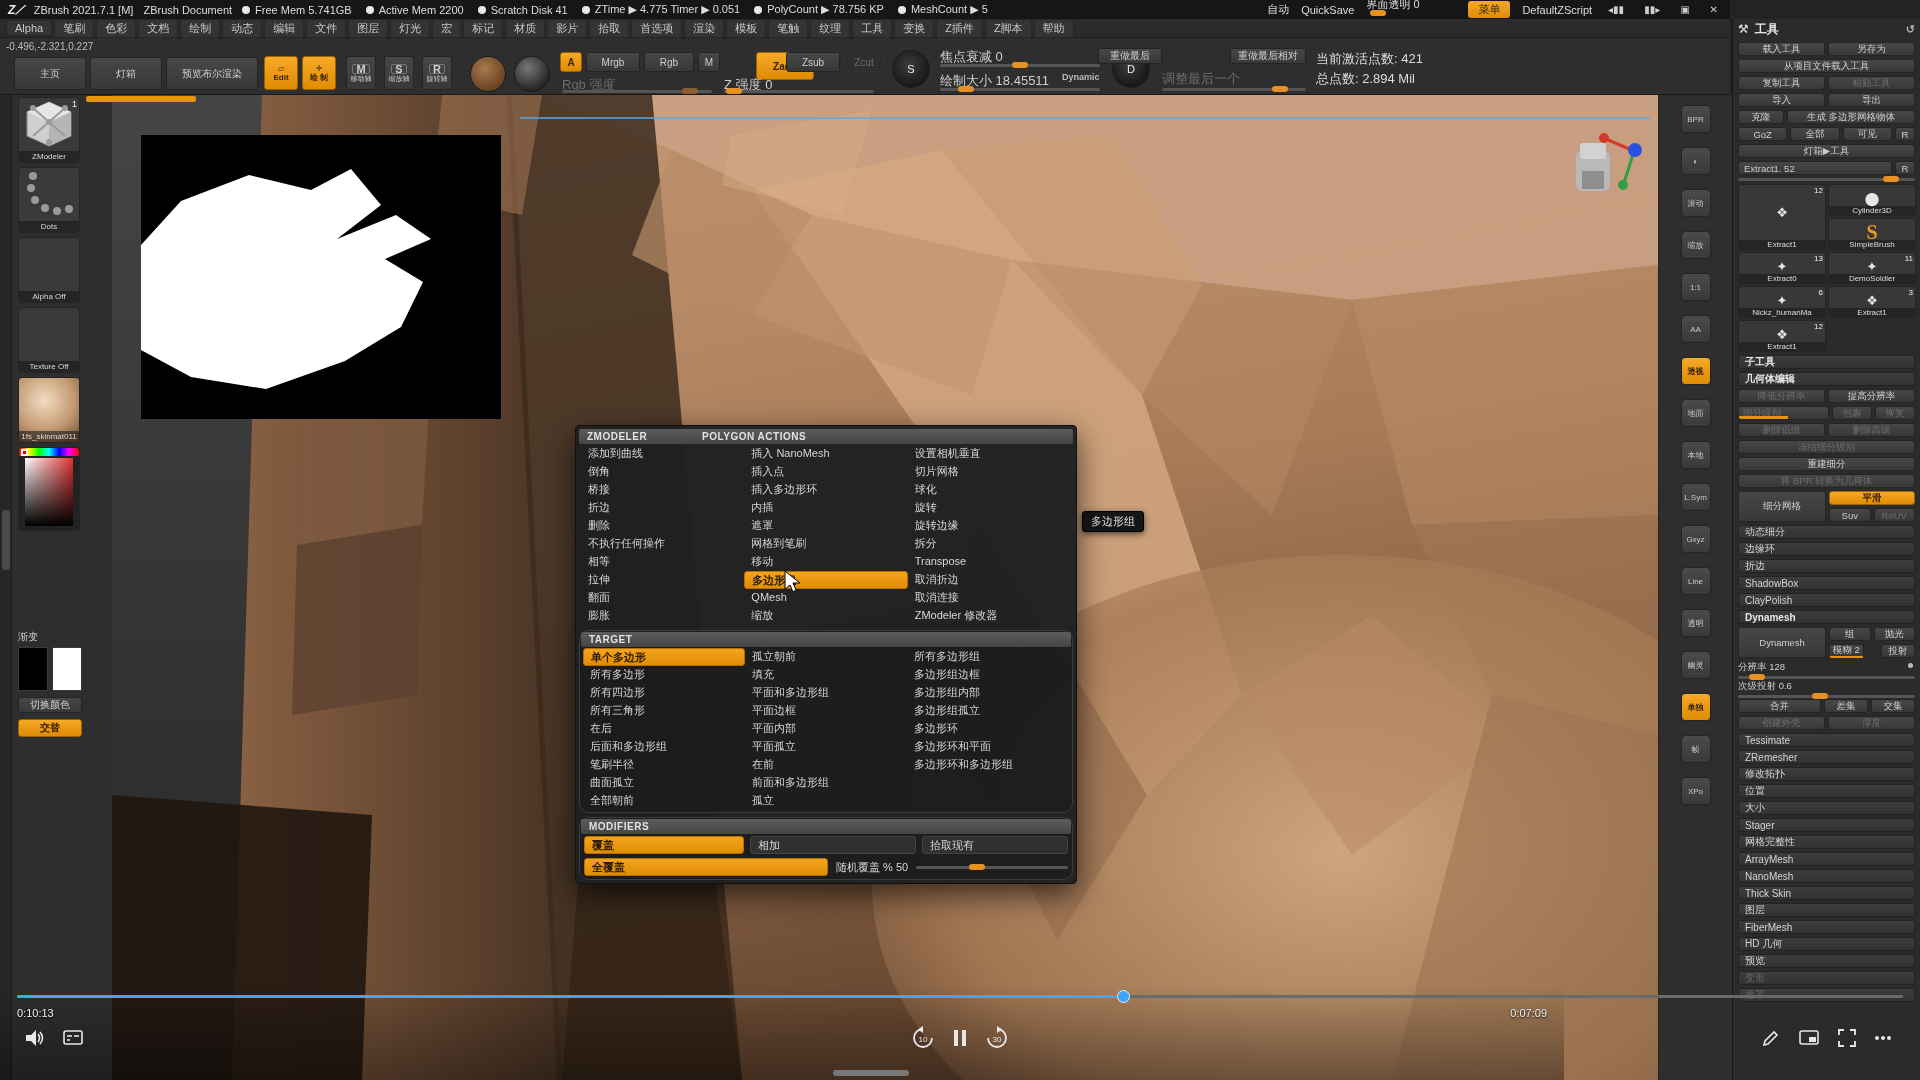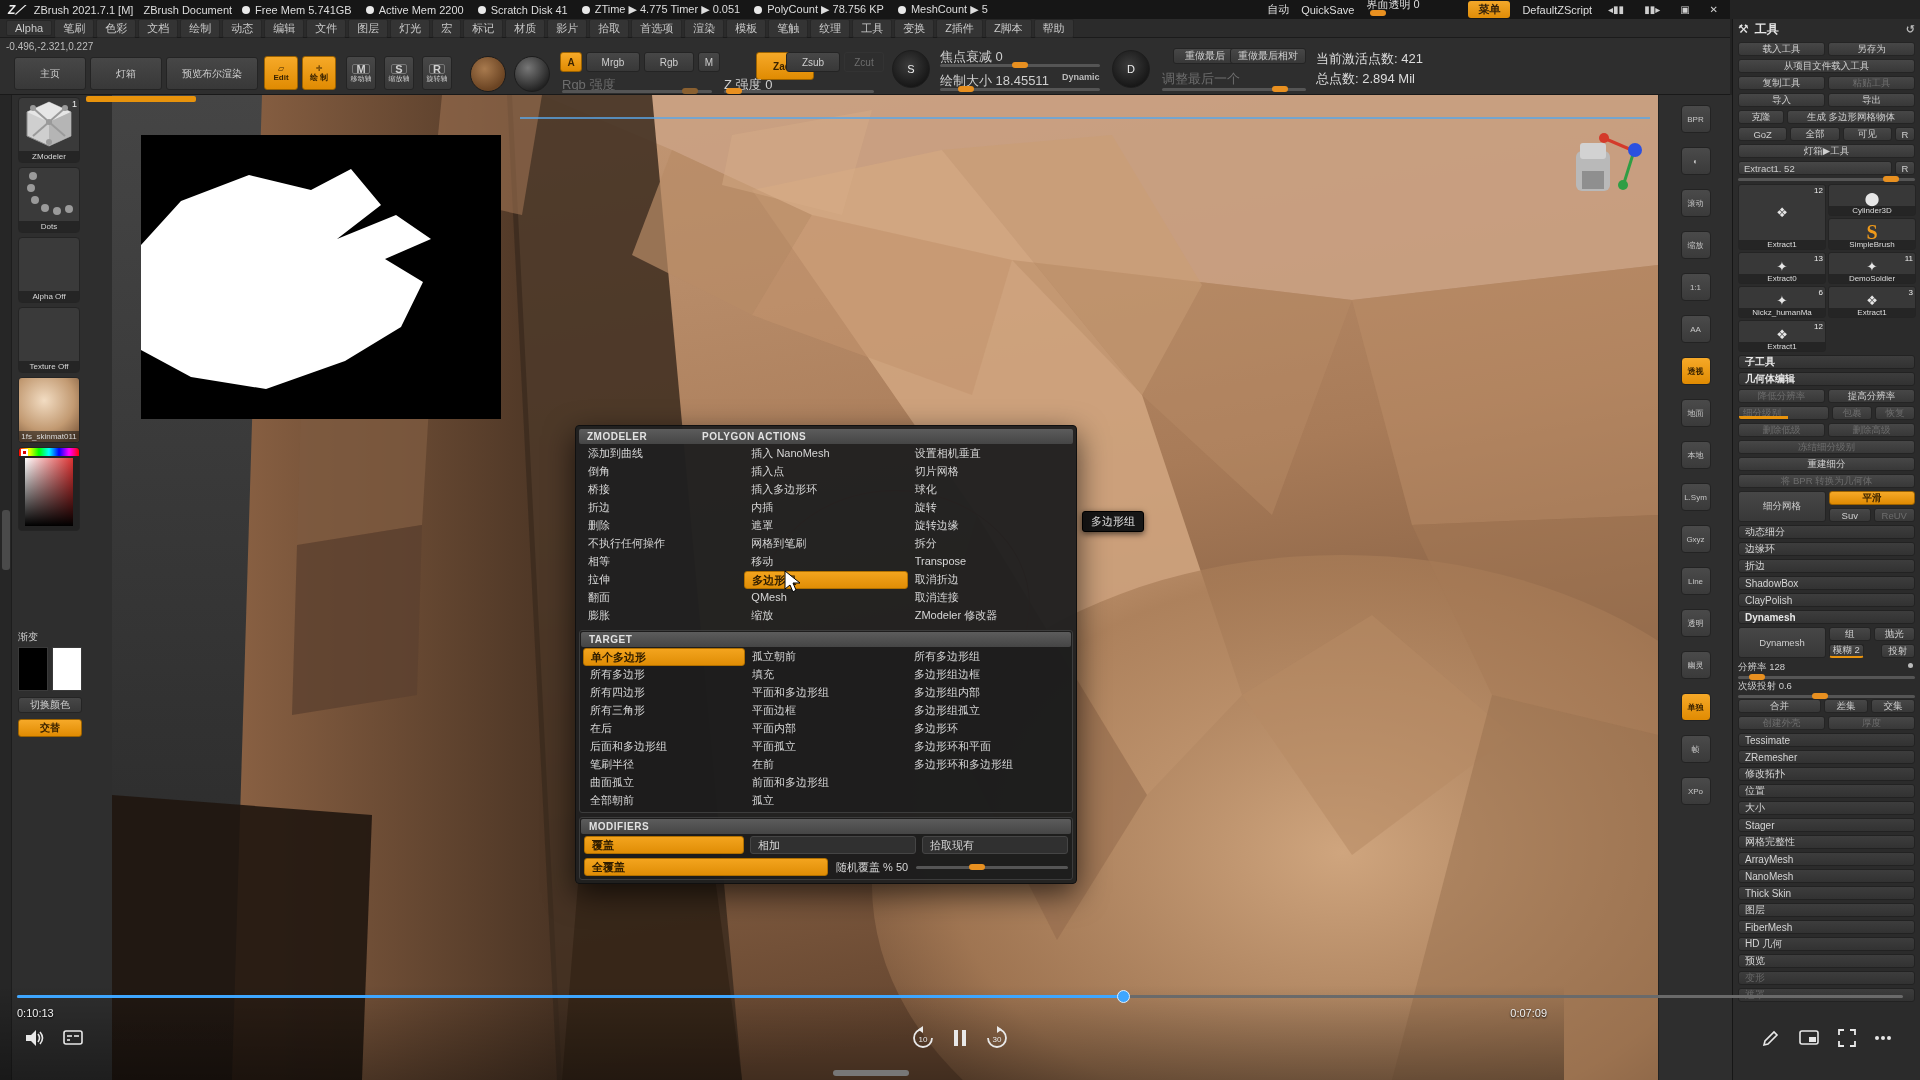--- a/index.html
+++ b/index.html
@@ -12,21 +12,21 @@
   .titlebar{position:absolute;left:0;top:0;width:1730px;height:19px;background:#161616;
     display:flex;align-items:center;gap:10px;padding:0 8px;font-size:11px;color:#dedede;white-space:nowrap}
   .tb-logo{font-weight:bold;font-style:italic;color:#eee;font-size:12px}
   .tb-stats{display:flex;gap:14px;align-items:center}
   .tb-stat{display:flex;align-items:center;gap:5px}
   .dot{width:8px;height:8px;border-radius:50%;background:#e9e9e9;display:inline-block}
   .tb-right{margin-left:auto;display:flex;align-items:center;gap:12px}
   .tb-slider{width:90px;border-bottom:1px solid #555;position:relative;height:10px}
   .tb-slider .nub{left:4px;bottom:-3px}
   .menu-pill{background:linear-gradient(#f4a82a,#df8c07);color:#33210a;border-radius:3px;
-    padding:1px 10px;font-weight:bold}
+    padding:1px 10px;font-weight:normal}
   .winbtn{color:#cfcfcf;font-size:10px;padding:0 4px}
 
   
   .menubar{position:absolute;left:0;top:19px;width:1730px;height:19px;background:#2b2b2b;
     display:flex;align-items:center;gap:2px;padding:0 6px;font-size:11px;border-bottom:1px solid #1b1b1b}
   .menu-item{padding:1px 8px;border-radius:2px;background:#343434;border:1px solid #262626;color:#c9c9c9}
 
   
   .topshelf{position:absolute;left:0;top:38px;width:1730px;height:57px;background:#2e2e2e;border-bottom:1px solid #191919}
   .coords{position:absolute;left:6px;top:3px;font-size:10px;color:#bdbdbd}
@@ -58,21 +58,21 @@
   .tooltip{position:absolute;left:970px;top:416px;background:#161616;border:1px solid #000;
     border-radius:3px;color:#e3e3e3;font-size:11px;padding:2px 8px;box-shadow:0 2px 6px rgba(0,0,0,.6)}
   .redring{position:absolute;left:648px;top:395px;width:270px;height:230px;border:1.5px solid #c0392b;
     border-radius:50%;opacity:.9}
 
   
   .zmenu{position:absolute;left:575px;top:425px;width:502px;background:rgba(32,32,32,.97);
     border:1px solid #101010;border-radius:4px;box-shadow:0 10px 30px rgba(0,0,0,.65);padding:3px;z-index:20}
   .zm-hdr{background:linear-gradient(#5c5c5c,#454545);border-radius:2px;color:#e2e2e2;
     font-size:10px;font-weight:bold;letter-spacing:.5px;padding:2px 8px;display:flex;gap:55px}
-  .zm-box{border:1px solid #3c3c3c;border-radius:3px;margin-top:4px;padding:1px;background:rgba(26,26,26,.6)}
+  .zm-box{border:1px solid #3c3c3c;border-radius:10px;margin-top:4px;padding:1px;background:rgba(26,26,26,.6)}
   .zm-grid{display:grid;grid-template-columns:1fr 1fr 1fr;padding:1px 2px}
   .zm-cell{font-size:11px;color:#d6d6d6;height:18px;line-height:15px;padding:1px 7px;
     white-space:nowrap;overflow:hidden;border-radius:3px}
   .zm-cell.sel{background:linear-gradient(#f3a41e,#e08d05);color:#2f1d00;border:1px solid #b17000;font-weight:bold}
   .zm-mrow{display:grid;grid-template-columns:160px 166px 1fr;gap:6px;padding:2px 3px}
   .zm-btnbox{background:#303030;border:1px solid #454545;border-radius:3px;font-size:11px;
     color:#d6d6d6;height:18px;line-height:16px;padding:0 7px;white-space:nowrap}
   .zm-btnbox.sel{background:linear-gradient(#f3a41e,#e08d05);color:#2f1d00;border-color:#b17000;font-weight:bold}
   .zm-mrow2{display:flex;gap:8px;padding:2px 3px;align-items:center}
   .zm-wide{width:244px;flex:none}
@@ -266,21 +266,21 @@
       </div>
     <span class="shelf-abs lbl10" style="left:940px;top:32px;top:34px">绘制大小 18.45511</span>
     <div class="track shelf-abs" style="left:940px;top:50px;width:160px">
         <span class="nub" style="left:18px"></span>
       </div>
     <span class="shelf-abs" style="left:1062px;top:34px;font-size:9px;font-weight:bold;color:#bbb">Dynamic</span>
     <div class="matball shelf-abs" style="left:1112px;top:12px;width:38px;height:38px;background:radial-gradient(circle at 45% 40%,#3c3c3c,#161616 75%);display:flex;align-items:center;justify-content:center;font-size:11px;color:#eee">
         <span>D</span>
       </div>
 
-    <div class="btn shelf-abs" style="left:1173px;top:10px;width:64px;height:16px">重做最后</div>
+    <div class="btn shelf-abs" style="left:1098px;top:10px;width:64px;height:16px">重做最后</div>
     <div class="btn shelf-abs" style="left:1230px;top:10px;width:76px;height:16px">重做最后相对</div>
     <span class="shelf-abs dim lbl10" style="left:1162px;top:32px">调整最后一个</span>
     <div class="track shelf-abs" style="left:1162px;top:50px;width:144px">
         <span class="nub" style="left:110px"></span>
       </div>
     <span class="shelf-abs lbl10" style="left:1316px;top:12px;color:#ddd">当前激活点数: 421</span>
     <span class="shelf-abs lbl10" style="left:1316px;top:32px;color:#ddd">总点数: 2.894 Mil</span>
   </div>
   <div class="orangebar"></div>
 

